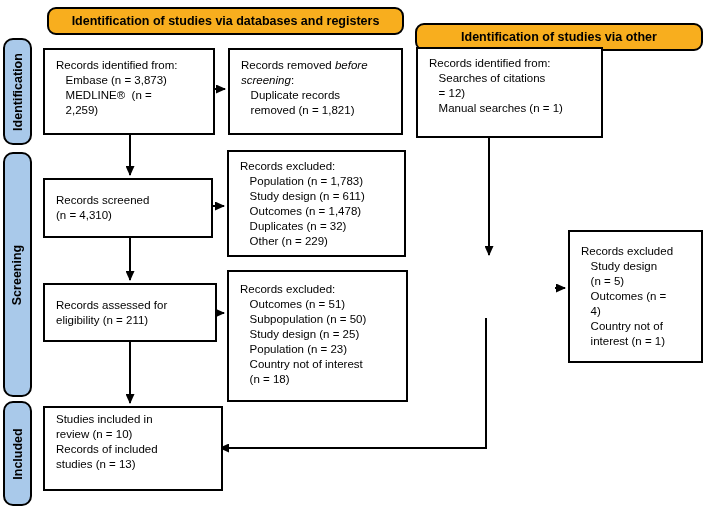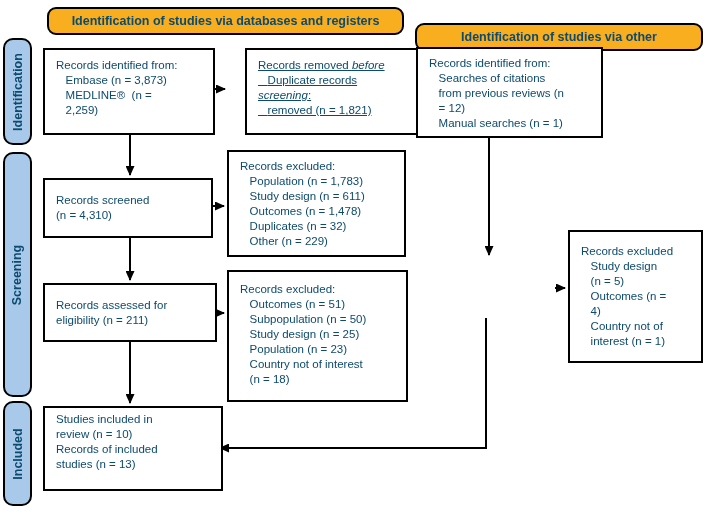--- a/index.html
+++ b/index.html
@@ -2,21 +2,21 @@
 <html style="--header-bg: #F8AE1E; --stage-bg: #A9C9EA;"><head>
 <meta charset="utf-8">
 <style>
   html, body { margin: 0; padding: 0; background: #ffffff; }
   .canvas {
     position: relative;
     width: 708px;
     height: 520px;
     background: #ffffff;
     font-family: "Liberation Sans", sans-serif;
-    color: #0c4a6e;
+    color: #000000;
     overflow: hidden;
   }
   svg.arrows {
     position: absolute;
     left: 0; top: 0;
     width: 708px; height: 520px;
     pointer-events: none;
   }
   .header {
     position: absolute;
@@ -62,21 +62,21 @@
     padding: 8px 4px 4px 11px;
   }
   .box .line { white-space: pre-wrap; }
   .vcenter {
     display: flex;
     flex-direction: column;
     justify-content: center;
     padding-top: 0; padding-bottom: 0;
   }
   #box-a { left: 43px;  top: 48px;  width: 172px; height: 87px; }
-  #box-b { left: 245px; top: 48px;  width: 175px; height: 87px; text-decoration: underline; }
+  #box-b { left: 228px; top: 48px;  width: 175px; height: 87px; }
   #box-c { left: 43px;  top: 178px; width: 170px; height: 60px; }
   #box-d { left: 227px; top: 150px; width: 179px; height: 107px; padding-top: 7px; }
   #box-e { left: 43px;  top: 283px; width: 174px; height: 59px; }
   #box-f { left: 227px; top: 270px; width: 181px; height: 132px; padding-top: 10px; }
   #box-g { left: 43px;  top: 406px; width: 180px; height: 85px; padding-top: 4px; }
   #box-h { left: 416px; top: 47px;  width: 187px; height: 91px; padding-top: 7px; }
   #box-i { left: 415px; top: 258px; width: 140px; height: 60px; padding-top: 7px; }
   #box-j { left: 568px; top: 230px; width: 135px; height: 133px; padding-top: 12px; }
   svg .flowline { stroke: #000; stroke-width: 2; fill: none; }
 </style>
@@ -120,22 +120,22 @@
   </div>
 
   <div class="box" id="box-a">
       <div class="line">Records identified from:</div>
       <div class="line">   Embase (n = 3,873)</div>
       <div class="line">   MEDLINE®  (n =</div>
       <div class="line">   2,259)</div>
     </div>
   <div class="box" id="box-b">
       <div class="line">Records removed <i>before</i></div>
+      <div class="line"><i>screening</i>:</div>
       <div class="line">   Duplicate records</div>
-      <div class="line"><i>screening</i>:</div>
       <div class="line">   removed (n = 1,821)</div>
     </div>
   <div class="box vcenter" id="box-c">
       <div class="line">Records screened</div>
       <div class="line">(n = 4,310)</div>
     </div>
   <div class="box" id="box-d">
       <div class="line">Records excluded:</div>
       <div class="line">   Population (n = 1,783)</div>
       <div class="line">   Study design (n = 611)</div>
@@ -158,21 +158,20 @@
     </div>
   <div class="box" id="box-g">
       <div class="line">Studies included in</div>
       <div class="line">review (n = 10)</div>
       <div class="line">Records of included</div>
       <div class="line">studies (n = 13)</div>
     </div>
   <div class="box" id="box-h">
       <div class="line">Records identified from:</div>
       <div class="line">   Searches of citations</div>
-      <div class="line">   from previous reviews (n</div>
       <div class="line">   = 12)</div>
       <div class="line">   Manual searches (n = 1)</div>
     </div>
   <div class="box" id="box-j">
       <div class="line">Records excluded</div>
       <div class="line">   Study design</div>
       <div class="line">   (n = 5)</div>
       <div class="line">   Outcomes (n =</div>
       <div class="line">   4)</div>
       <div class="line">   Country not of</div>

